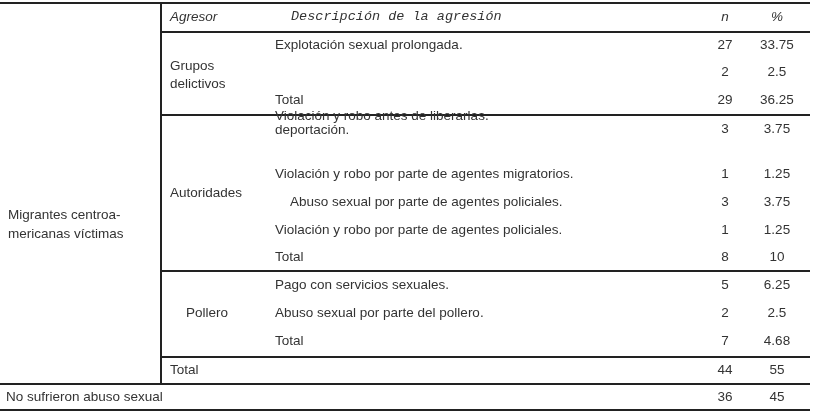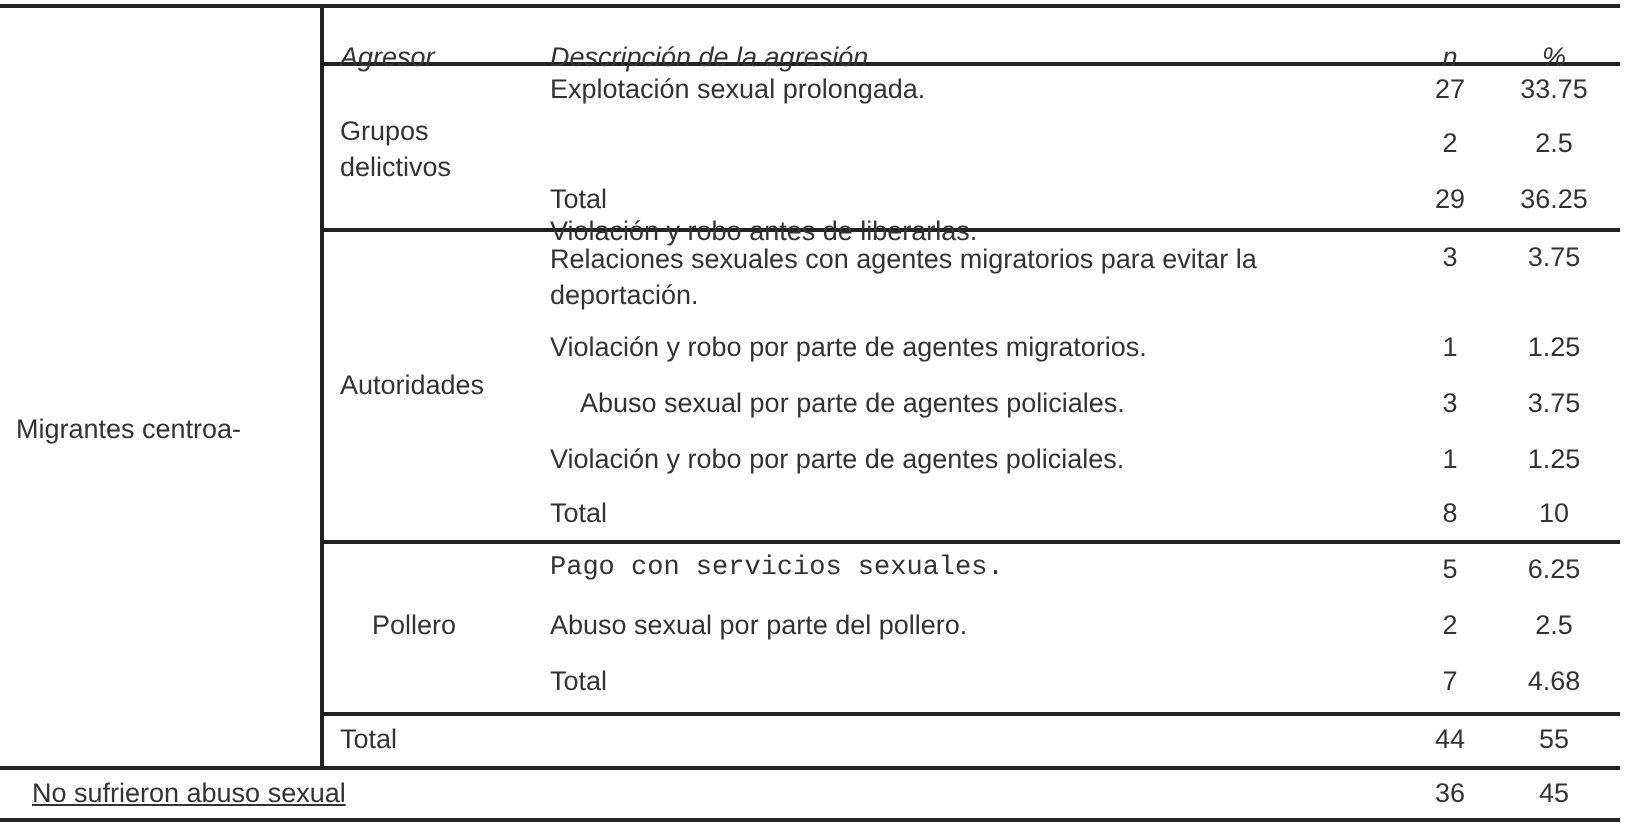--- a/index.html
+++ b/index.html
@@ -1,42 +1,43 @@
 <!DOCTYPE html>
 <html><head>
 <meta charset="utf-8">
 <style>
   html, body { margin:0; padding:0; background:#fff; }
   body { width:813px; height:412px; position:relative; overflow:hidden;
          font-family:"Liberation Sans", sans-serif; font-size:13.5px; color:#333; }
   .hline { position:absolute; height:1.5px; background:#222; }
   .vline { position:absolute; width:1.5px; background:#222; }
   .t { position:absolute; white-space:nowrap; line-height:16px; }
-  .it { font-style:italic;margin-top:12px; }
+  .it { font-style:italic; }
   .num { text-align:center; }
 </style>
 </head>
 <body>
 
 <div class="hline" style="left:0;top:2px;width:810px;"></div>
 <div class="hline" style="left:160px;top:31px;width:650px;"></div>
 <div class="hline" style="left:160px;top:114px;width:650px;"></div>
 <div class="hline" style="left:160px;top:270px;width:650px;"></div>
 <div class="hline" style="left:160px;top:356px;width:650px;"></div>
 <div class="hline" style="left:0;top:383px;width:810px;"></div>
 <div class="hline" style="left:0;top:409px;width:810px;"></div>
 <div class="vline" style="left:160px;top:2px;height:382px;"></div>
 
 <div class="t it" style="left:170px;top:9px;">Agresor</div>
-<div class="t it" style="left:275px;top:9px;">Descripción de la agresión</div>
+<div class="t it" style="left:291px;top:9px;font-family:Liberation Mono, monospace;">Descripción de la agresión</div>
 <div class="t it num" style="left:710px;width:30px;top:9px;">n</div>
 <div class="t it num" style="left:752px;width:50px;top:9px;">%</div>
 
 <div class="t" style="left:8px;top:169px;line-height:19px;margin-top:36px;">
   <div>Migrantes centroa-</div>
+  <div>mericanas víctimas</div>
 </div>
 
 <div class="t" style="left:170px;top:57px;line-height:18px;">
   <div>Grupos</div>
   <div>delictivos</div>
 </div>
 <div class="t" style="left:275px;top:37px;">Explotación sexual prolongada.</div>
 <div class="t num" style="left:710px;width:30px;top:37px;">27</div>
 <div class="t num" style="left:752px;width:50px;top:37px;">33.75</div>
 
@@ -44,21 +45,20 @@
 <div class="t num" style="left:710px;width:30px;top:64px;">2</div>
 <div class="t num" style="left:752px;width:50px;top:64px;">2.5</div>
 
 <div class="t" style="left:275px;top:92px;">Total</div>
 <div class="t num" style="left:710px;width:30px;top:92px;">29</div>
 <div class="t num" style="left:752px;width:50px;top:92px;">36.25</div>
 
 <div class="t" style="left:170px;top:185px;">Autoridades</div>
 
 <div class="t" style="left:275px;top:121px;line-height:18px;">
-  <div>Relaciones sexuales con agentes migratorios para evitar la</div>
   <div>deportación.</div>
 </div>
 <div class="t num" style="left:710px;width:30px;top:121px;">3</div>
 <div class="t num" style="left:752px;width:50px;top:121px;">3.75</div>
 
 <div class="t" style="left:275px;top:166px;">Violación y robo por parte de agentes migratorios.</div>
 <div class="t num" style="left:710px;width:30px;top:166px;">1</div>
 <div class="t num" style="left:752px;width:50px;top:166px;">1.25</div>
 
 <div class="t" style="left:290px;top:194px;">Abuso sexual por parte de agentes policiales.</div>
@@ -68,31 +68,31 @@
 <div class="t" style="left:275px;top:222px;">Violación y robo por parte de agentes policiales.</div>
 <div class="t num" style="left:710px;width:30px;top:222px;">1</div>
 <div class="t num" style="left:752px;width:50px;top:222px;">1.25</div>
 
 <div class="t" style="left:275px;top:249px;">Total</div>
 <div class="t num" style="left:710px;width:30px;top:249px;">8</div>
 <div class="t num" style="left:752px;width:50px;top:249px;">10</div>
 
 <div class="t" style="left:186px;top:305px;">Pollero</div>
 
-<div class="t" style="left:275px;top:277px;font-family:Liberation Mono, monospace;">Pago con servicios sexuales.</div>
+<div class="t" style="left:275px;top:277px;">Pago con servicios sexuales.</div>
 <div class="t num" style="left:710px;width:30px;top:277px;">5</div>
 <div class="t num" style="left:752px;width:50px;top:277px;text-align:center;">6.25</div>
 
 <div class="t" style="left:275px;top:305px;">Abuso sexual por parte del pollero.</div>
 <div class="t num" style="left:710px;width:30px;top:305px;">2</div>
 <div class="t num" style="left:752px;width:50px;top:305px;">2.5</div>
 
 <div class="t" style="left:275px;top:333px;">Total</div>
 <div class="t num" style="left:710px;width:30px;top:333px;">7</div>
 <div class="t num" style="left:752px;width:50px;top:333px;">4.68</div>
 
 <div class="t" style="left:170px;top:362px;">Total</div>
 <div class="t num" style="left:710px;width:30px;top:362px;">44</div>
 <div class="t num" style="left:752px;width:50px;top:362px;">55</div>
 
-<div class="t" style="left:16px;top:389px;text-decoration:underline;">No sufrieron abuso sexual</div>
+<div class="t" style="left:6px;top:389px;">No sufrieron abuso sexual</div>
 <div class="t num" style="left:710px;width:30px;top:389px;">36</div>
 <div class="t num" style="left:752px;width:50px;top:389px;">45</div>
 
 </body></html>

